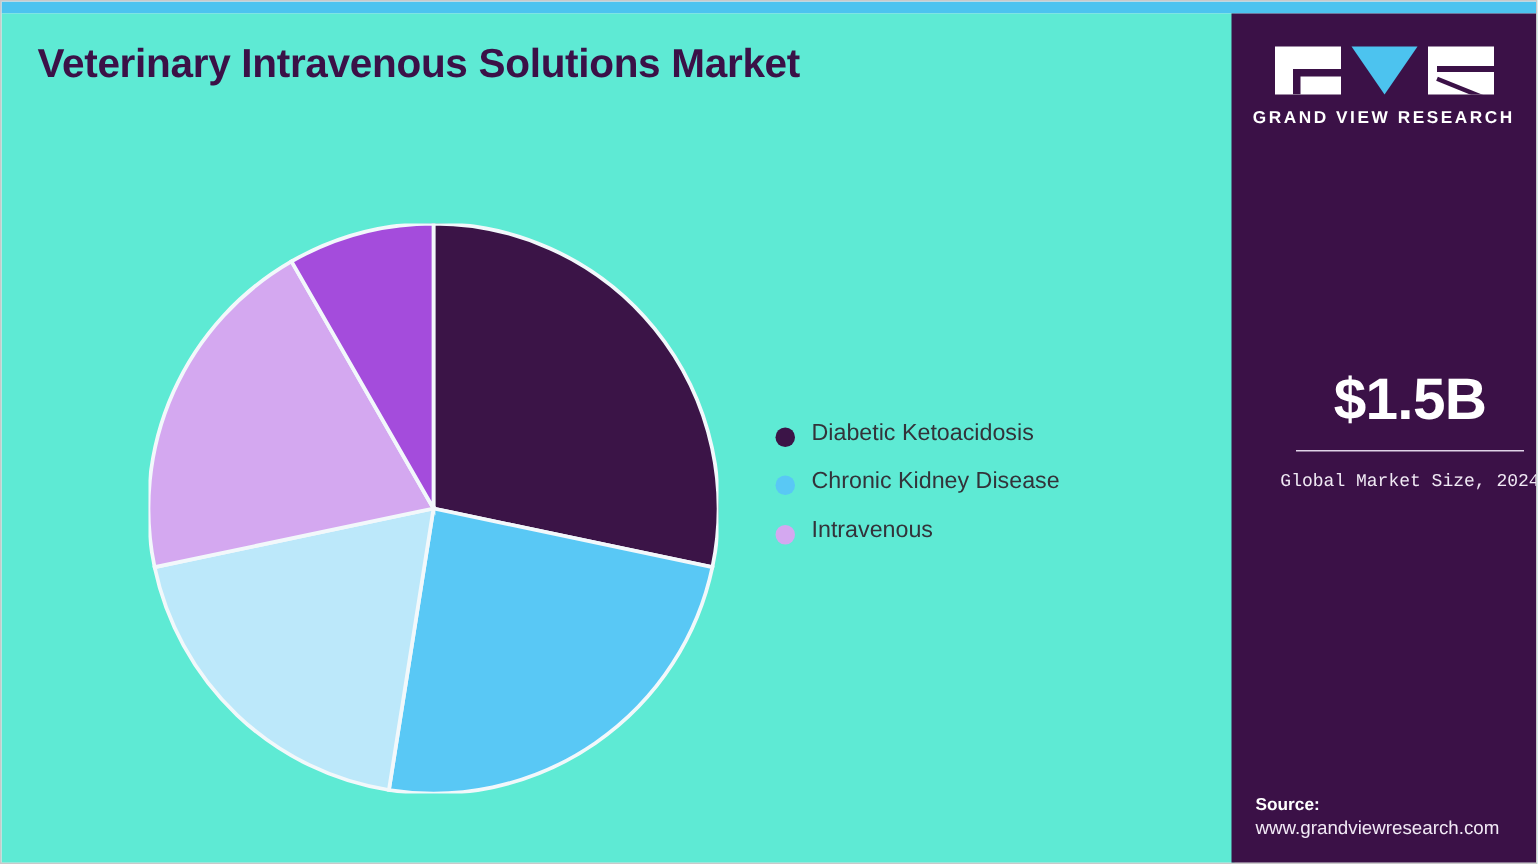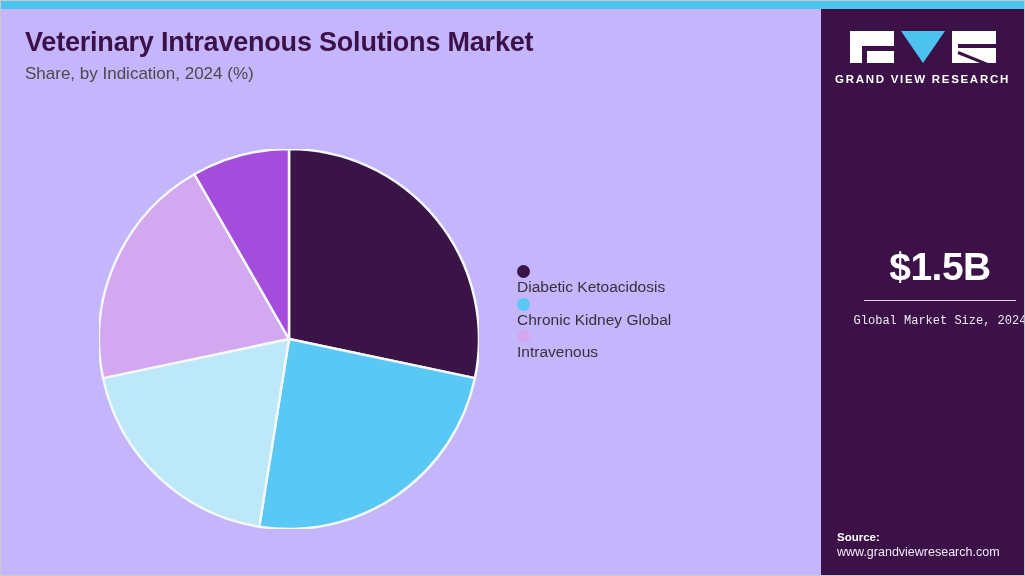--- a/index.html
+++ b/index.html
@@ -26,21 +26,21 @@
     width: 1025px;
     height: 8px;
     background: #4cc3ef;
   }
   #left-panel {
     position: absolute;
     top: 8px;
     left: 0;
     width: 822px;
     height: 568px;
-    background: #c4b5fd;
+    background: #5eead4;
   }
   #page-title {
     position: absolute;
     left: 24px;
     top: 18px;
     font-size: 27px;
     font-weight: bold;
     color: #3b1147;
     letter-spacing: -0.2px;
     white-space: nowrap;
@@ -61,23 +61,22 @@
     height: 380px;
   }
   #legend {
     position: absolute;
     left: 516px;
     top: 256px;
     width: 290px;
   }
   .legend-row {
     display: flex;
-    align-items: flex-start;
+    align-items: flex-end;
     height: 32.5px;
-    flex-direction: column;
   }
   .legend-dot {
     width: 13px;
     height: 13px;
     border-radius: 50%;
     flex: 0 0 auto;
     margin-right: 11px;
   }
   .legend-label {
     font-size: 15.5px;
@@ -216,40 +215,39 @@
 </head>
 <body>
 
 <div id="page">
 
   <div id="accent-bar"></div>
 
   <div id="left-panel">
 
     <div id="page-title">Veterinary Intravenous Solutions Market</div>
-    <div id="page-subtitle">Share, by Indication, 2024 (%)</div>
 
     <div id="pie-wrap">
       <svg id="pie-svg" width="380" height="380" viewBox="0 0 380 380">
           <path d="M 190 190 L 190 0 A 190 190 0 0 1 375.9303718218397 229.11389566627747 Z" fill="#3b1447" stroke="#f2f8fb" stroke-width="2.5"></path>
           <path d="M 190 190 L 375.9303718218397 229.11389566627747 A 190 190 0 0 1 160.2774516423561 377.66078471307617 Z" fill="#59c8f5" stroke="#f2f8fb" stroke-width="2.5"></path>
           <path d="M 190 190 L 160.2774516423561 377.66078471307617 A 190 190 0 0 1 4.069628178160315 229.11389566627747 Z" fill="#bce8fa" stroke="#f2f8fb" stroke-width="2.5"></path>
           <path d="M 190 190 L 4.069628178160315 229.11389566627747 A 190 190 0 0 1 95.34482998549679 25.256566778746844 Z" fill="#d4a8f0" stroke="#f2f8fb" stroke-width="2.5"></path>
           <path d="M 190 190 L 95.34482998549679 25.256566778746844 A 190 190 0 0 1 189.99999999999997 0 Z" fill="#a44cdc" stroke="#f2f8fb" stroke-width="2.5"></path>
         </svg>
     </div>
 
     <div id="legend">
         <div class="legend-row">
           <span class="legend-dot" style="background: rgb(59, 20, 71);"></span>
           <span class="legend-label">Diabetic Ketoacidosis</span>
         </div>
         <div class="legend-row">
           <span class="legend-dot" style="background: rgb(89, 200, 245);"></span>
-          <span class="legend-label">Chronic Kidney Global</span>
+          <span class="legend-label">Chronic Kidney Disease</span>
         </div>
         <div class="legend-row">
           <span class="legend-dot" style="background: rgb(212, 168, 240);"></span>
           <span class="legend-label">Intravenous</span>
         </div>
       </div>
 
   </div>
 
   <div id="right-panel">

